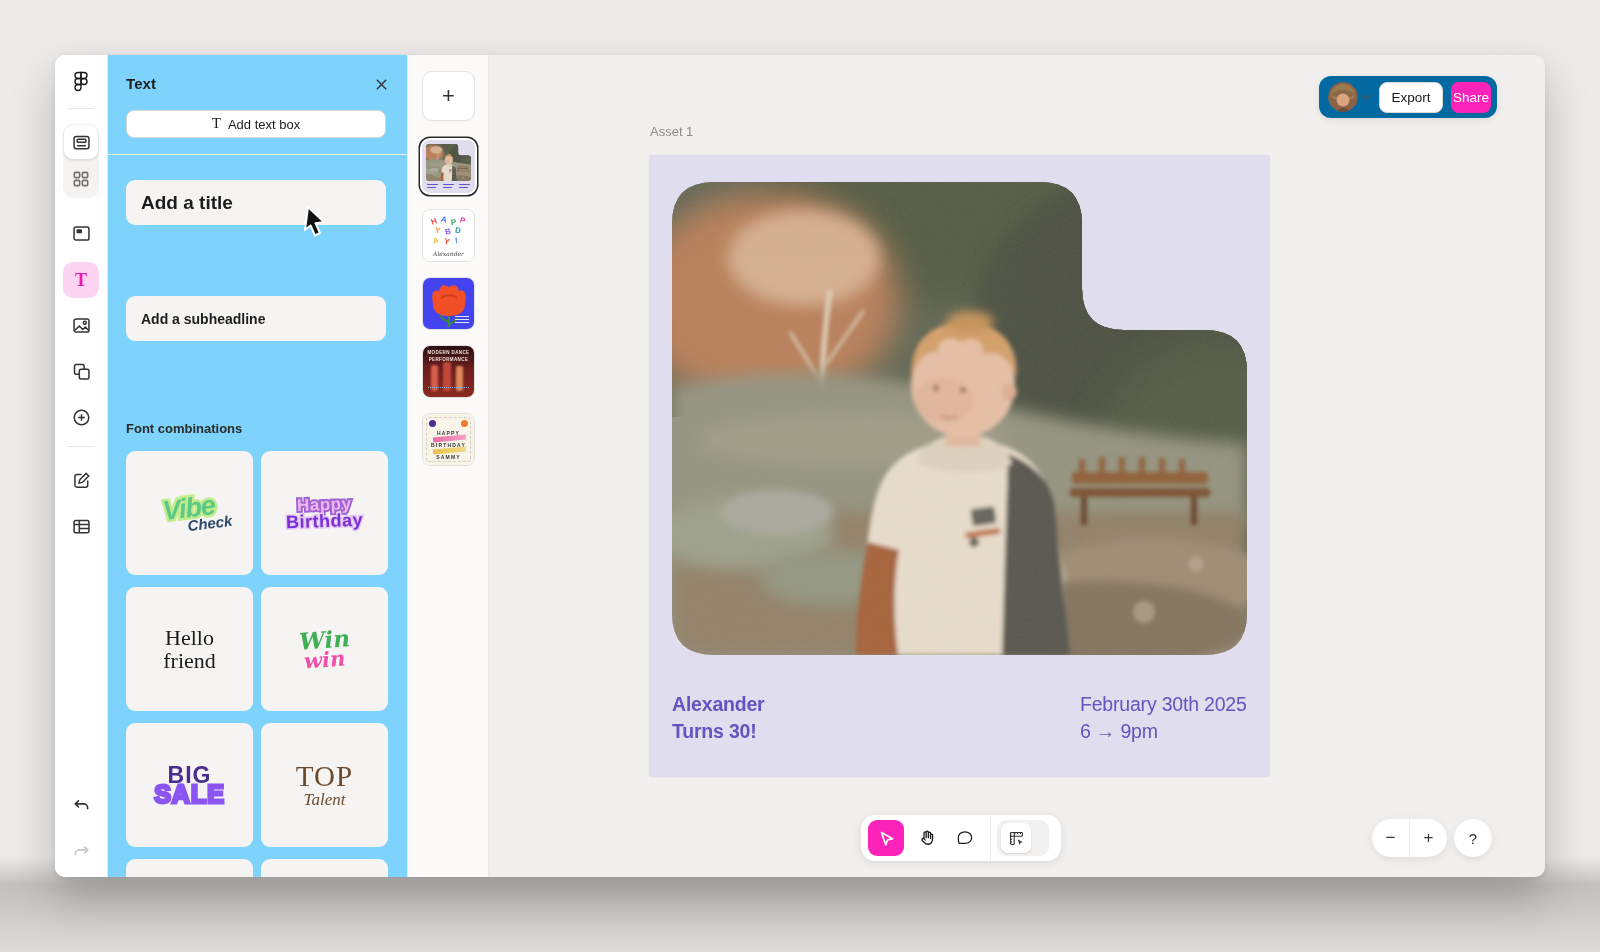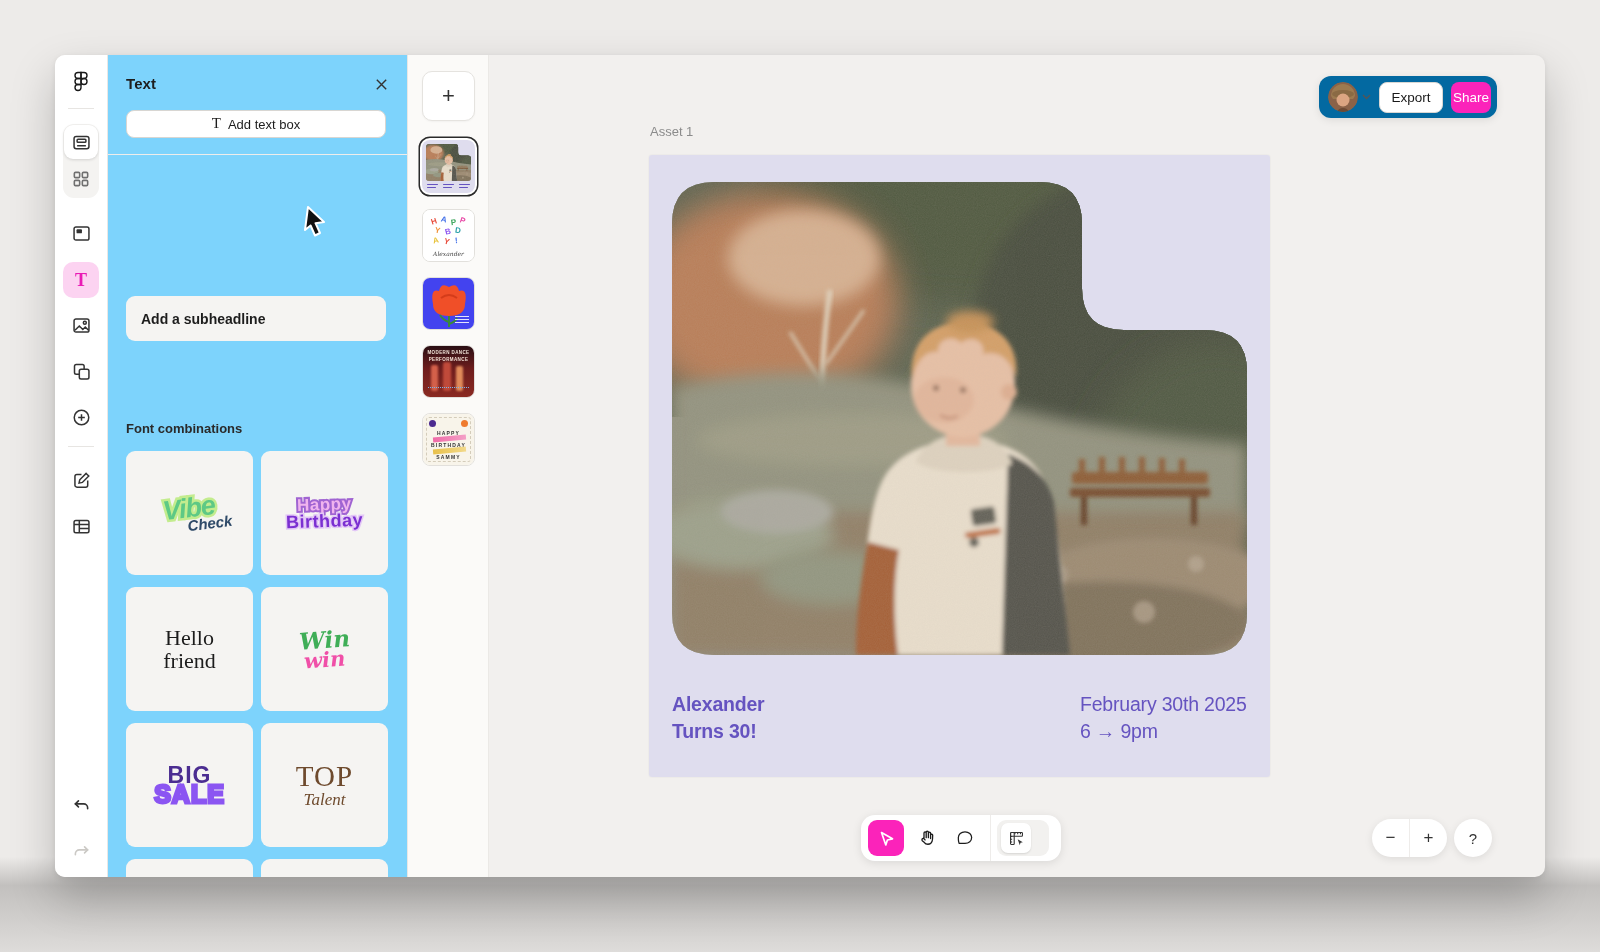--- a/index.html
+++ b/index.html
@@ -315,20 +315,23 @@
       <svg class="icon" viewBox="0 0 16 16" width="15" height="15" stroke="#333" stroke-width="1.4">
           <path d="M3 3 l10 10 M13 3 L3 13"></path>
         </svg>
     </div>
     <div class="addbox-btn">
       <span class="addbox-t">T</span>
       <span>Add text box</span>
     </div>
     <div class="panel-div"></div>
 
+    <div class="preset p1">
+        <span>Add a title</span>
+      </div>
     <div class="preset p3">
         <span>Add a subheadline</span>
       </div>
 
     <div class="fc-label">Font combinations</div>
 
     <div class="fc-tile c1 r1">
       <div class="vibe-wrap">
         <div class="vibe1">Vibe</div>
         <div class="vibe2">Check</div>

